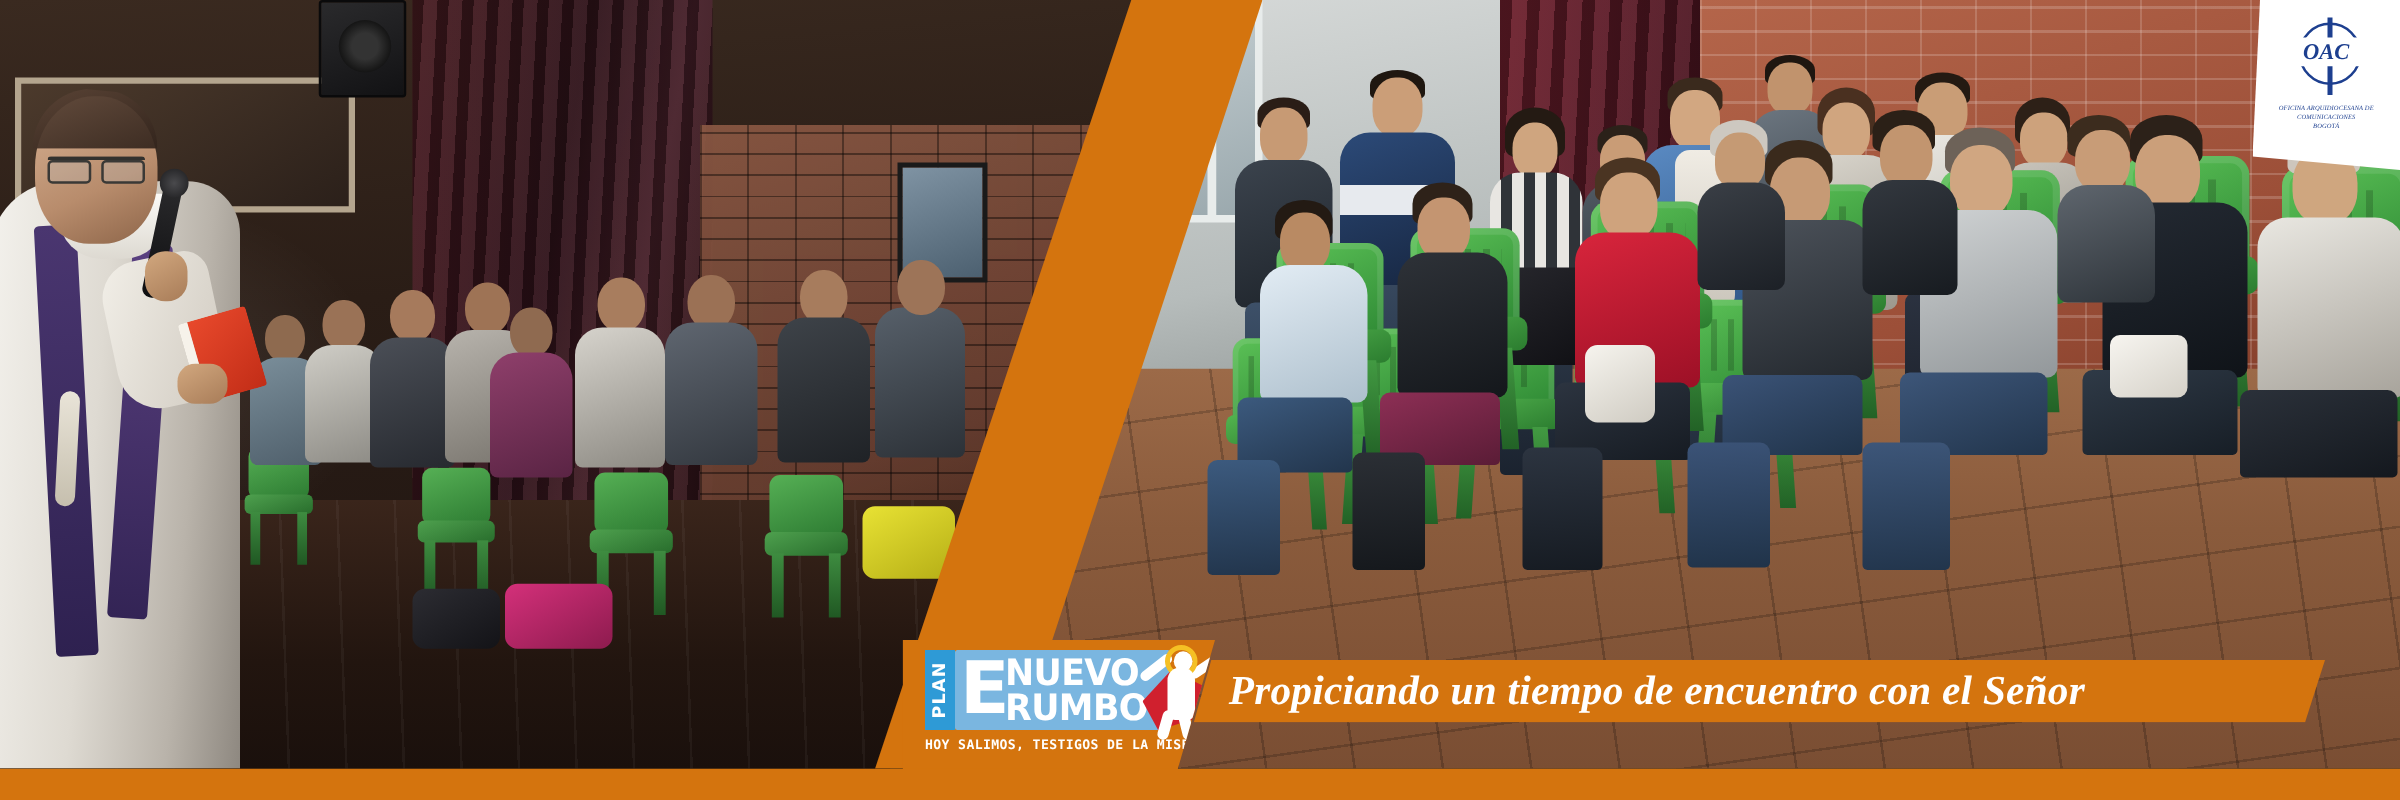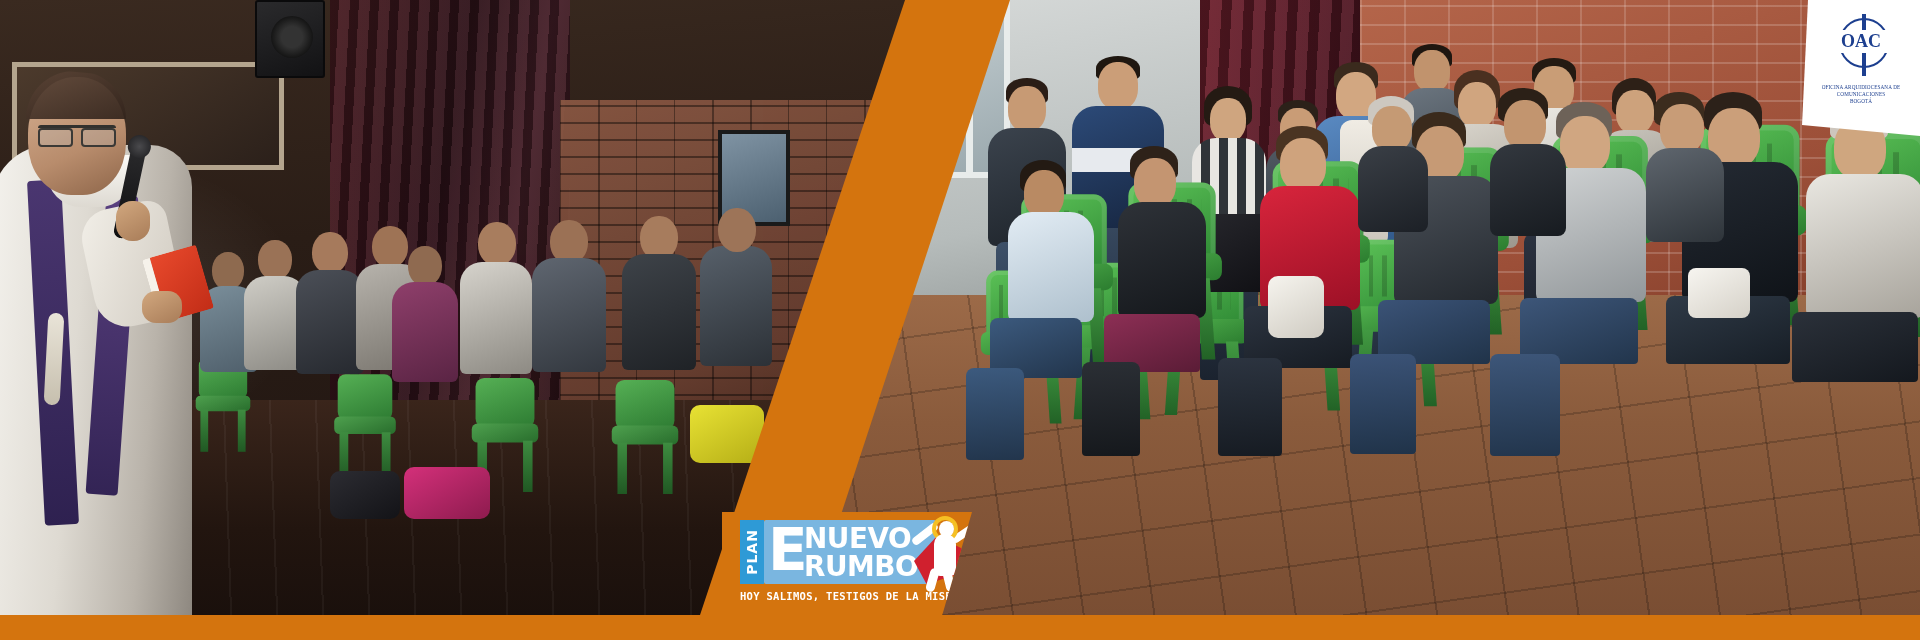--- a/index.html
+++ b/index.html
@@ -276,20 +276,21 @@
     background:#ffffff; border-radius:5px; transform:rotate(-14deg);}
 
   
   .oac{
     position:absolute; right:0; top:0;
     width:118px; height:136px;
     background:#ffffff;
     clip-path: polygon(6px 0, 100% 0, 100% 100%, 0 92%);
     padding-top:14px;
     text-align:center;
+    font-style:italic;
   }
   .oac-mark{position:relative; width:78px; height:64px; margin:0 auto 6px;}
   .oac-circle{position:absolute; left:17px; top:4px; width:50px; height:50px;
     border:2px solid #1d3f8f; border-radius:50%;}
   .oac-cross-v{position:absolute; left:40px; top:0; width:4px; height:62px;
     background:#1d3f8f;}
   .oac-cross-h{position:absolute; left:6px; top:26px; width:72px; height:4px;
     background:#1d3f8f;}
   .oac-text{position:absolute; left:0; top:16px; width:78px;
     font-family:"Liberation Serif", serif; font-weight:700;
@@ -612,20 +613,23 @@
         <div class="fig-halo"></div>
         <div class="fig-head"></div>
         <div class="fig-body"></div>
         <div class="fig-leg-l"></div>
         <div class="fig-leg-r"></div>
       </div>
     </div>
     <div class="pnr-tag">HOY SALIMOS, TESTIGOS DE LA MISERICORDIA</div>
   </div>
 
+  <div class="tagline-bar">
+    <span class="tagline-text">Propiciando un tiempo de encuentro con el Señor</span>
+  </div>
 
   <div class="bottom-bar"></div>
 
   <div class="oac">
     <div class="oac-mark">
       <div class="oac-cross-v"></div>
       <div class="oac-cross-h"></div>
       <div class="oac-circle"></div>
       <div class="oac-text">OAC</div>
     </div>

